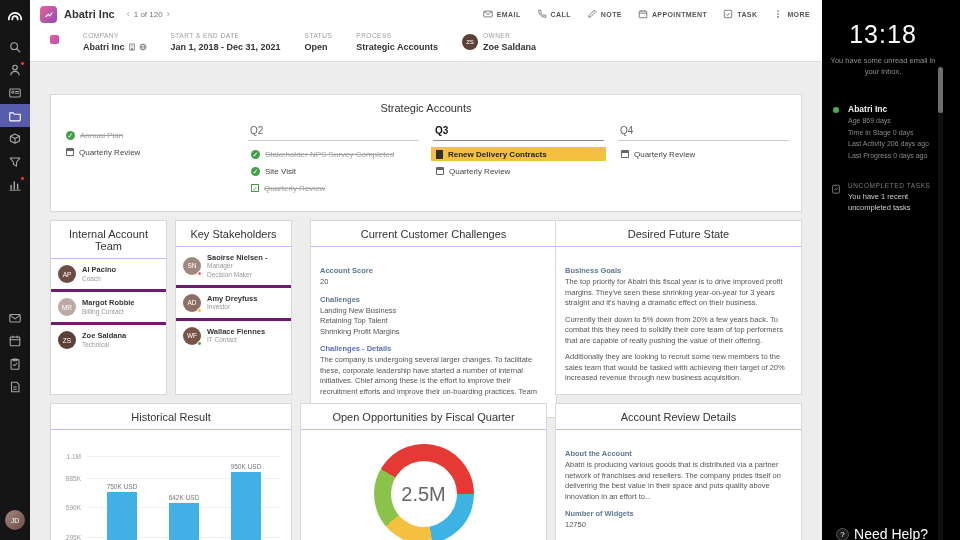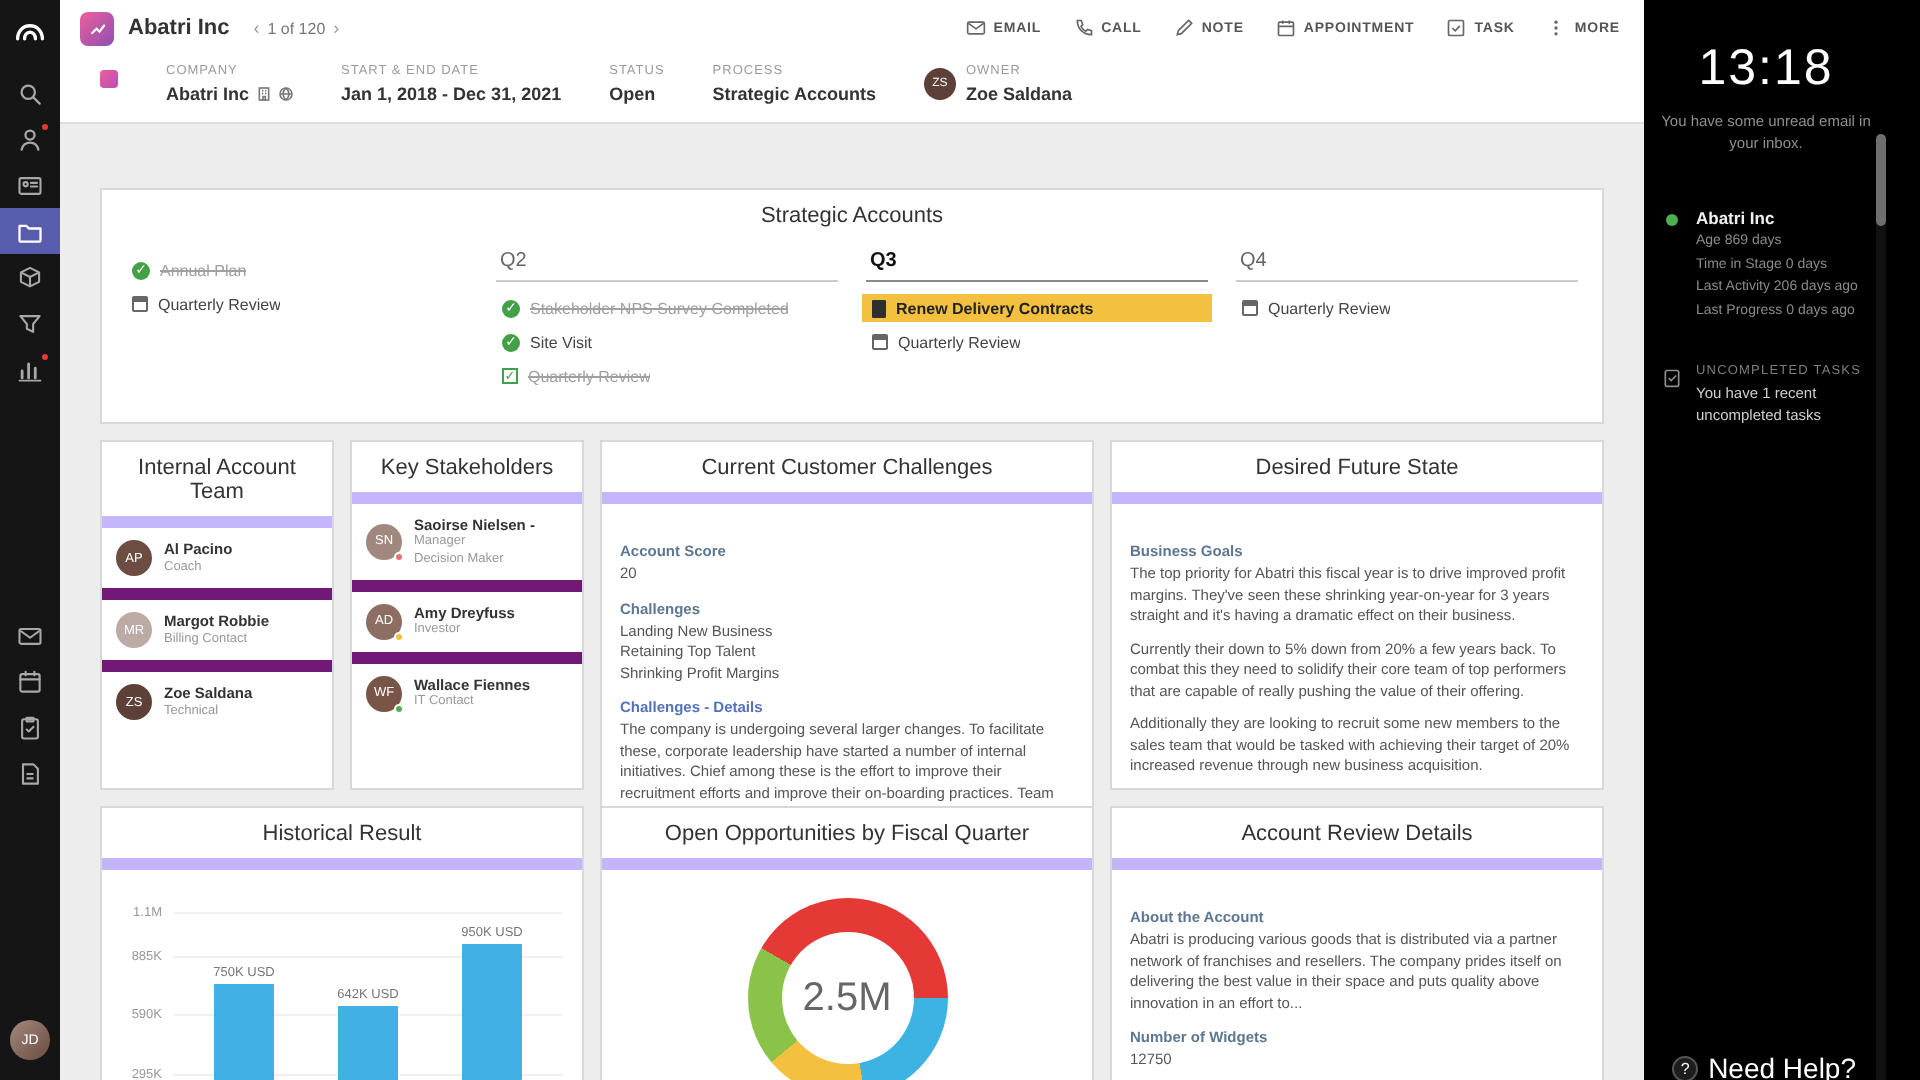--- a/index.html
+++ b/index.html
@@ -30,21 +30,21 @@
 .info-row{display:flex;align-items:flex-start;gap:24px;padding:7px 0 0 10px}
 .tag-icon{width:9px;height:9px;border-radius:2px;background:linear-gradient(135deg,#ec5f9b,#b84fb5);margin-top:3px;flex:none}
 .field .lbl{font-size:6.5px;color:#9b9b9b;letter-spacing:.5px}
 .field .val{font-size:9px;font-weight:bold;color:#333;margin-top:2.5px;display:flex;align-items:center;gap:3px;white-space:nowrap}
 .owner{display:flex;gap:5px;align-items:center}
 .owner-avatar{width:16px;height:16px;border-radius:50%;background:#5d4037;color:#fff;font-size:6px;display:flex;align-items:center;justify-content:center;flex:none}
 .mini-ic{width:8px;height:8px;color:#777}
 
 
 .card{position:absolute;background:#fff;border:1px solid #d8d8d8}
-.card-title{font-size:11px;color:#333;text-align:center;padding:7px 4px 6px;border-bottom:6px solid #c4b5fd}
+.card-title{font-size:11px;color:#333;text-align:center;padding:7px 4px 6px;border-bottom:1px solid #c4b5fd}
 .card-title.noline{border-bottom:none}
 
 
 #card-process{left:20px;top:94px;width:752px;height:118px}
 .quarters{display:flex;gap:14px;padding:2px 12px 0}
 .quarter{flex:1;min-width:0}
 .q-head{font-size:10px;color:#666;padding:3px 2px 4px;border-bottom:1px solid #ccc}
 .quarter.active .q-head{color:#111;font-weight:bold;border-bottom-color:#8a8a8a}
 .tasks{padding-top:6px;display:flex;flex-direction:column;gap:3px}
 .task{display:flex;align-items:center;gap:5px;font-size:8px;color:#444;min-height:14px;padding:0 3px;cursor:pointer}
@@ -55,29 +55,29 @@
 .ic-check::before{content:"\2713"}
 .ic-check-o{flex:none;width:8px;height:8px;border:1px solid #43a047;color:#43a047;font-size:6.5px;line-height:7px;text-align:center}
 .ic-check-o::before{content:"\2713"}
 .ic-cal{flex:none;width:8px;height:8px;border:1px solid #666;border-top:3px solid #666;border-radius:1px}
 .ic-box{flex:none;width:7px;height:7px;border:1px solid #999}
 .ic-note{flex:none;width:7px;height:9px;background:#2f2f2f;border-radius:1px;box-shadow:inset 0 -2px 0 #2f2f2f,inset 0 2px 0 #2f2f2f,inset 2px 0 0 #2f2f2f}
 
 
 #card-team{left:20px;top:220px;width:117px;height:175px}
 #card-stake{left:145px;top:220px;width:117px;height:175px}
-.member{display:flex;align-items:center;gap:6px;padding:6px 7px;border-bottom:6px solid #701a75;cursor:pointer}
+.member{display:flex;align-items:center;gap:6px;padding:6px 7px;border-bottom:3px solid #701a75;cursor:pointer}
 .member:last-child{border-bottom:none}
 .mem-avatar{position:relative;flex:none;width:18px;height:18px;border-radius:50%;color:#fff;font-size:6.5px;display:flex;align-items:center;justify-content:center}
 .status-dot{position:absolute;right:-1px;bottom:-1px;width:5px;height:5px;border-radius:50%;border:1px solid #fff}
 .mem-name{font-size:7.5px;font-weight:bold;color:#333;line-height:1.25}
 .mem-role{font-size:6.5px;color:#999;line-height:1.25}
 
 
-#card-chal{left:270px;top:220px;width:247px;height:198px;overflow:hidden}
+#card-chal{left:280px;top:220px;width:247px;height:198px;overflow:hidden}
 #card-future{left:525px;top:220px;width:247px;height:175px;overflow:hidden}
 #card-review{left:525px;top:403px;width:247px;height:200px;overflow:hidden}
 .card-body{padding:7px 9px}
 .sec-lbl{font-size:7.5px;font-weight:bold;color:#5d7792;margin:7px 0 2px}
 .sec-lbl:first-child{margin-top:12px}
 .sec-lbl.link{color:#5472b8}
 .sec-val{font-size:7.5px;color:#555;line-height:1.4}
 .para{font-size:7.5px;color:#555;line-height:1.4;margin-bottom:6px}
 
 

